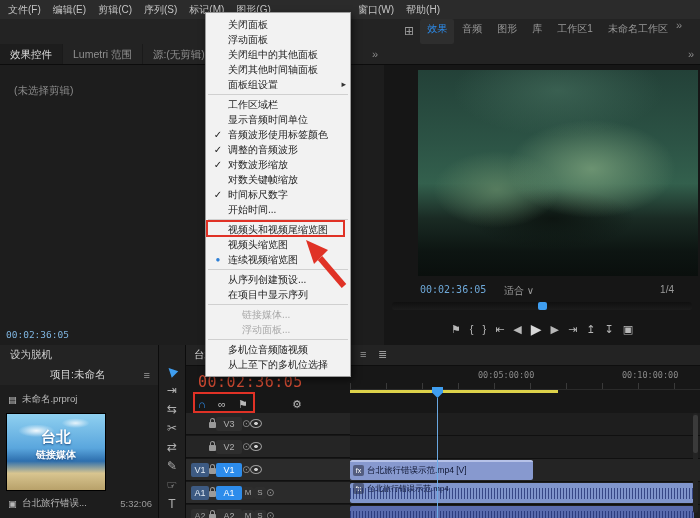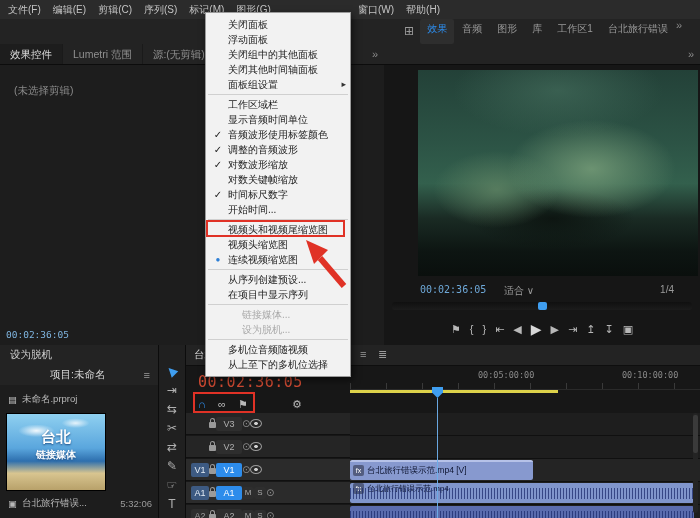--- a/index.html
+++ b/index.html
@@ -138,21 +138,21 @@
 
   <div class="abs toprow"></div>
   <span class="appicon" style="left:404px;">⊞</span>
   <span class="appicon" style="left:422px;">≡</span>
   <div class="wstabs">
     <span class="wstab active">效果</span>
     <span class="wstab">音频</span>
     <span class="wstab">图形</span>
     <span class="wstab">库</span>
     <span class="wstab">工作区1</span>
-    <span class="wstab">台北旅行错误</span>
+    <span class="wstab">未命名工作区</span>
     <span class="chev">»</span>
   </div>
 
   <div class="abs leftpanel">
     <div class="ptabs">
       <span class="ptab active">效果控件</span>
       <span class="ptab">Lumetri 范围</span>
       <span class="ptab">源:(无剪辑)</span>
       <span class="chev">»</span>
     </div>
@@ -335,21 +335,21 @@
     <div class="mi"><span class="mark"></span><span>开始时间...</span></div>
     <div class="msep"></div>
     <div class="mi"><span class="mark"></span><span>视频头和视频尾缩览图</span></div>
     <div class="mi"><span class="mark"></span><span>视频头缩览图</span></div>
     <div class="mi"><span class="mark radio">●</span><span>连续视频缩览图</span></div>
     <div class="msep"></div>
     <div class="mi"><span class="mark"></span><span>从序列创建预设...</span></div>
     <div class="mi"><span class="mark"></span><span>在项目中显示序列</span></div>
     <div class="msep"></div>
     <div class="mi disabled"><span class="mark"></span><span>链接媒体...</span></div>
-    <div class="mi disabled"><span class="mark"></span><span>设为脱机...</span></div>
+    <div class="mi disabled"><span class="mark"></span><span>浮动面板...</span></div>
     <div class="msep"></div>
     <div class="mi"><span class="mark"></span><span>多机位音频随视频</span></div>
     <div class="mi"><span class="mark"></span><span>从上至下的多机位选择</span></div>
   </div>
 
   <div class="abs ann annrect" style="left:206px;top:220px;width:139px;height:17px;"></div>
   <div class="abs ann annrect" style="left:193px;top:392px;width:62px;height:21px;"></div>
   <svg class="abs ann" style="left:298px;top:238px;" width="56" height="54" viewBox="0 0 56 54">
     <path d="M46 48 L22 20" stroke="#e03226" stroke-width="6" fill="none"></path>
     <polygon points="8,2 30,12 16,26" fill="#e03226"></polygon>

